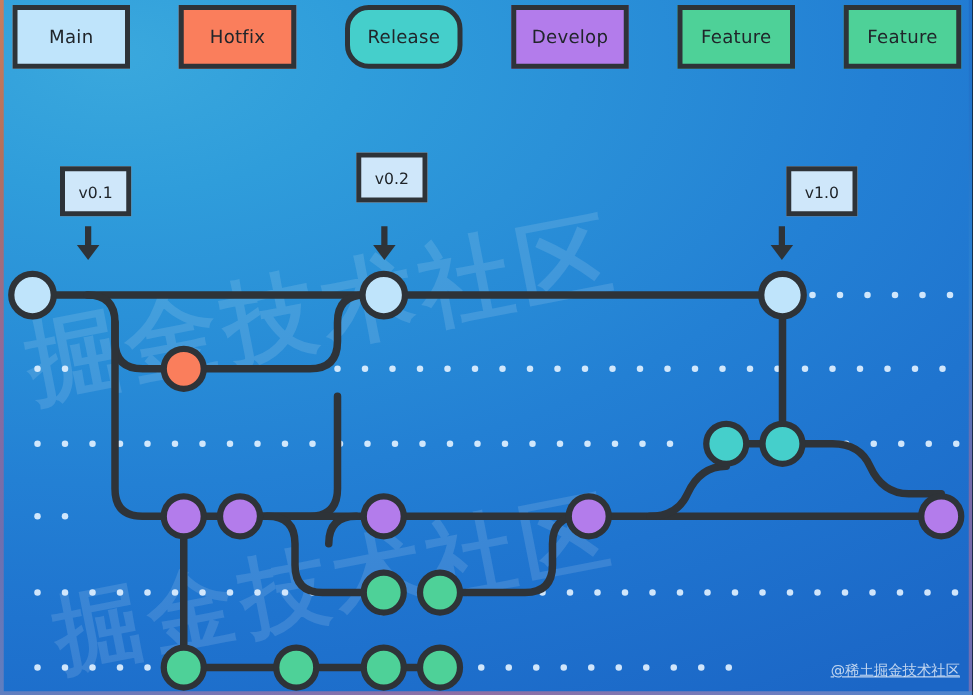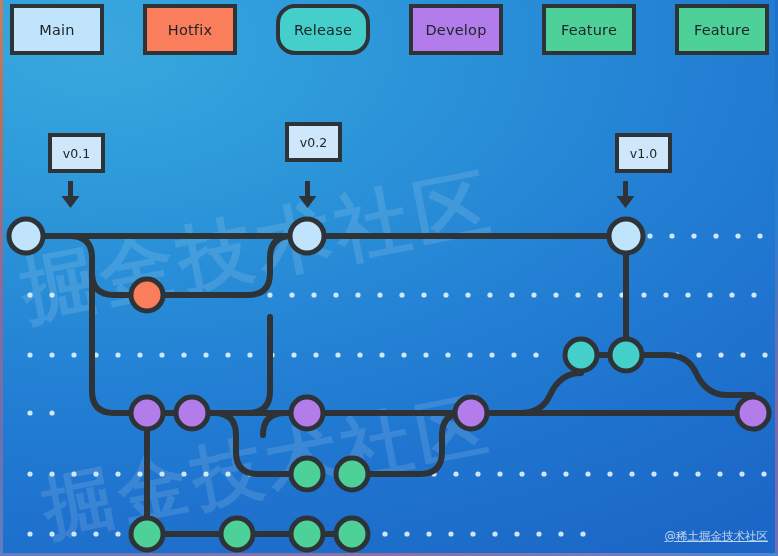--- a/index.html
+++ b/index.html
@@ -250,17 +250,17 @@
         </g>
         <g>
           <circle cx="352" cy="534" r="16" fill="#4ed198" stroke="#2e3338" stroke-width="5"></circle>
         </g>
       </g>
   </svg>
 
   <div id="tag-layer">
       <div class="tagbox" style="left: 48px; top: 133px;">v0.1</div>
       <div class="tagbox" style="left: 285px; top: 122px;">v0.2</div>
-      <div class="tagbox" style="left: 615px; top: 133px;">v1.0</div>
+      <div class="tagbox" style="left: 629px; top: 133px;">v1.0</div>
     </div>
 
   <div class="credit">@稀土掘金技术社区</div>
 </div>
 
 </body></html>

